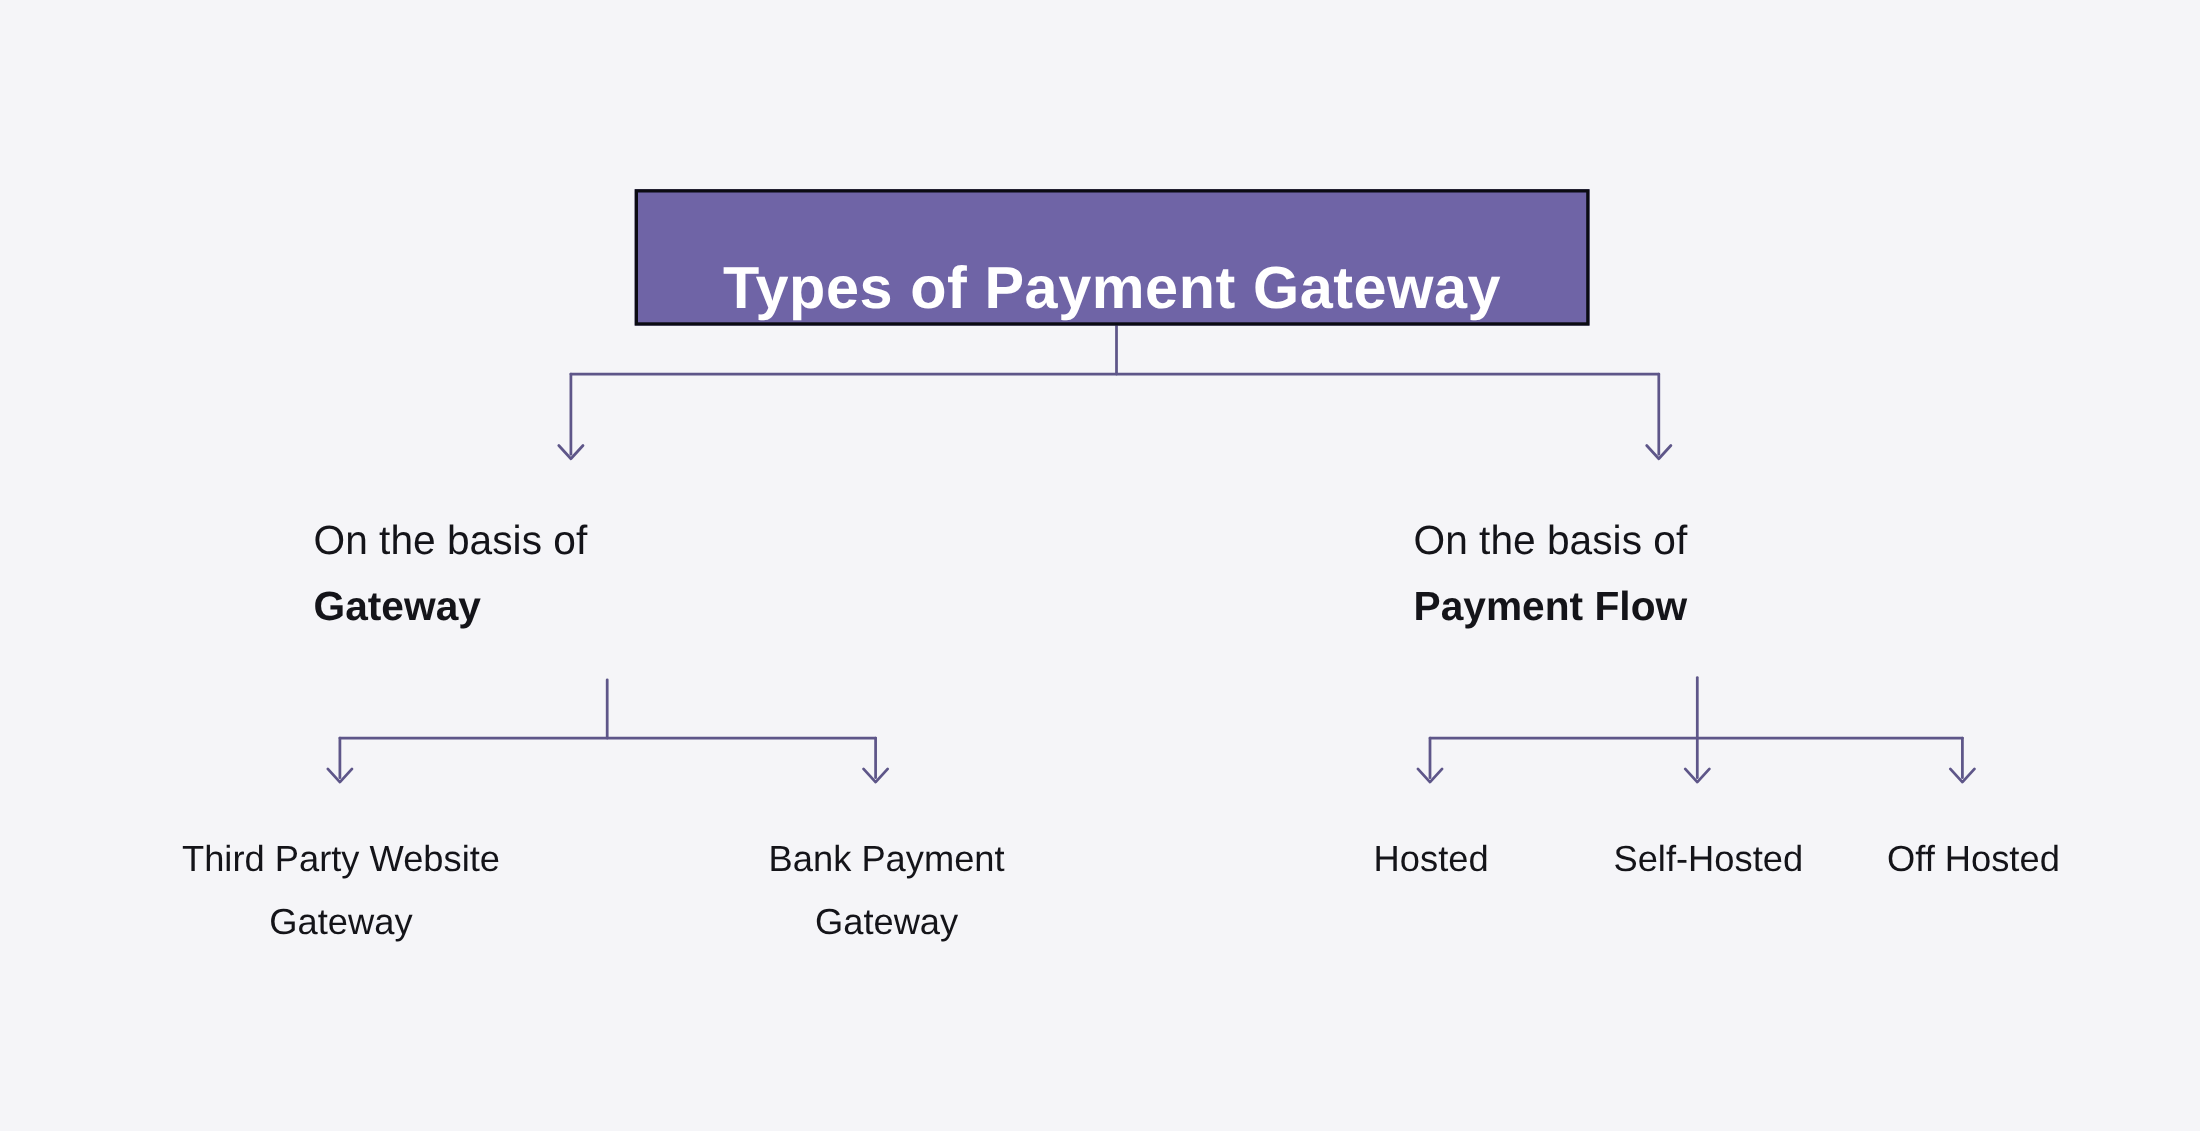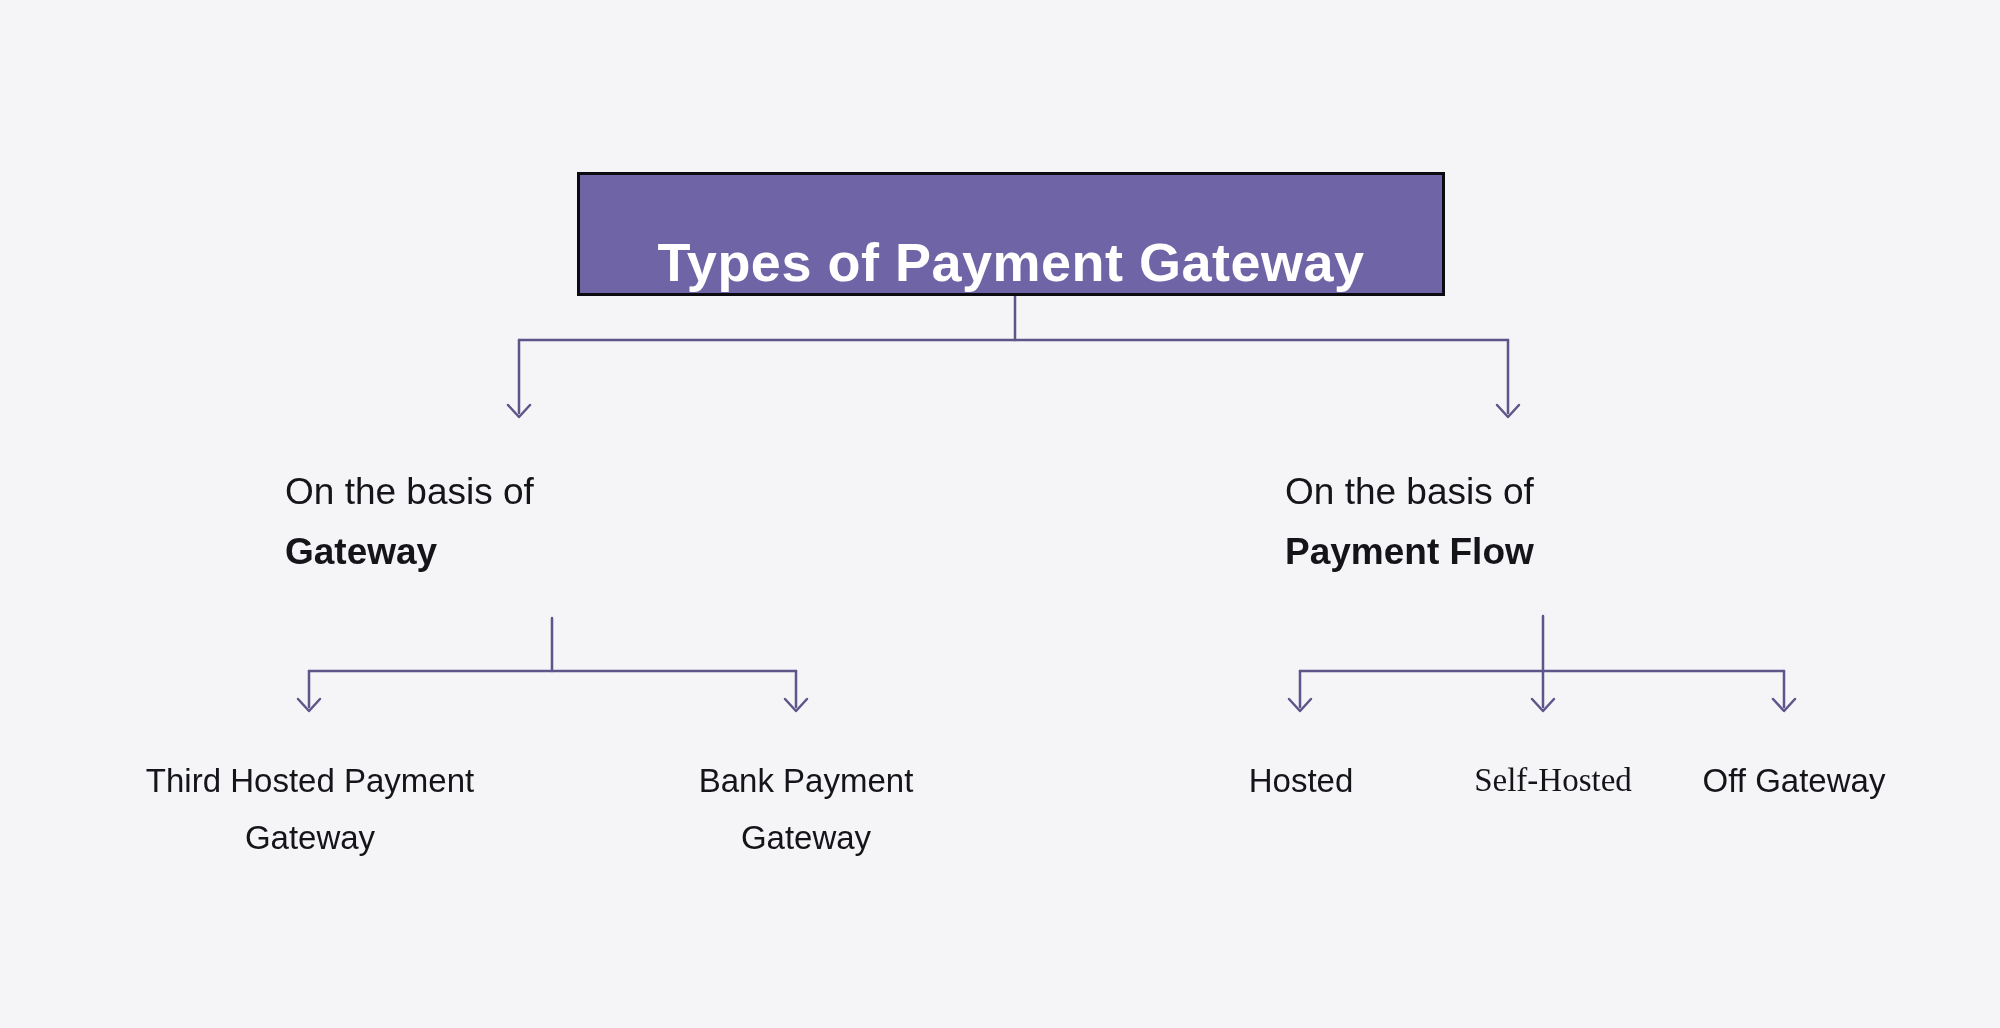--- a/index.html
+++ b/index.html
@@ -53,21 +53,21 @@
     position: absolute;
     top: 752px;
     text-align: center;
     font-size: 33px;
     line-height: 57px;
     transform: translateX(-50%);
   }
   .leaf-l1 { left: 310px;  width: 340px; }
   .leaf-l2 { left: 806px;  width: 270px; }
   .leaf-r1 { left: 1301px; width: 240px; white-space: nowrap; }
-  .leaf-r2 { left: 1553px; width: 260px; white-space: nowrap; font-family: Liberation Serif, serif; }
+  .leaf-r2 { left: 1553px; width: 260px; white-space: nowrap; }
   .leaf-r3 { left: 1794px; width: 260px; white-space: nowrap; }
 </style>
 </head>
 <body>
 
 <div class="canvas">
 
   <svg class="connectors" width="2000" height="1028" viewBox="0 0 2000 1028">
 
     <g>
@@ -106,19 +106,19 @@
   <div class="branch-label branch-left">
     <div class="prefix">On the basis of</div>
     <div class="name">Gateway</div>
   </div>
 
   <div class="branch-label branch-right">
     <div class="prefix">On the basis of</div>
     <div class="name">Payment Flow</div>
   </div>
 
-  <div class="leaf leaf-l1">Third Hosted Payment Gateway</div>
+  <div class="leaf leaf-l1">Third Party Website Gateway</div>
   <div class="leaf leaf-l2">Bank Payment Gateway</div>
   <div class="leaf leaf-r1">Hosted</div>
   <div class="leaf leaf-r2">Self-Hosted</div>
-  <div class="leaf leaf-r3">Off Gateway</div>
+  <div class="leaf leaf-r3">Off Hosted</div>
 
 </div>
 
 </body></html>

